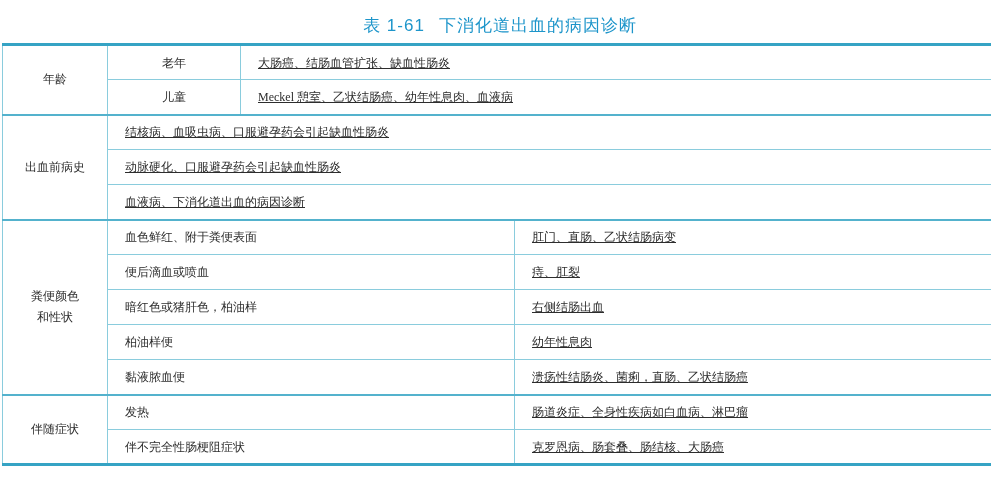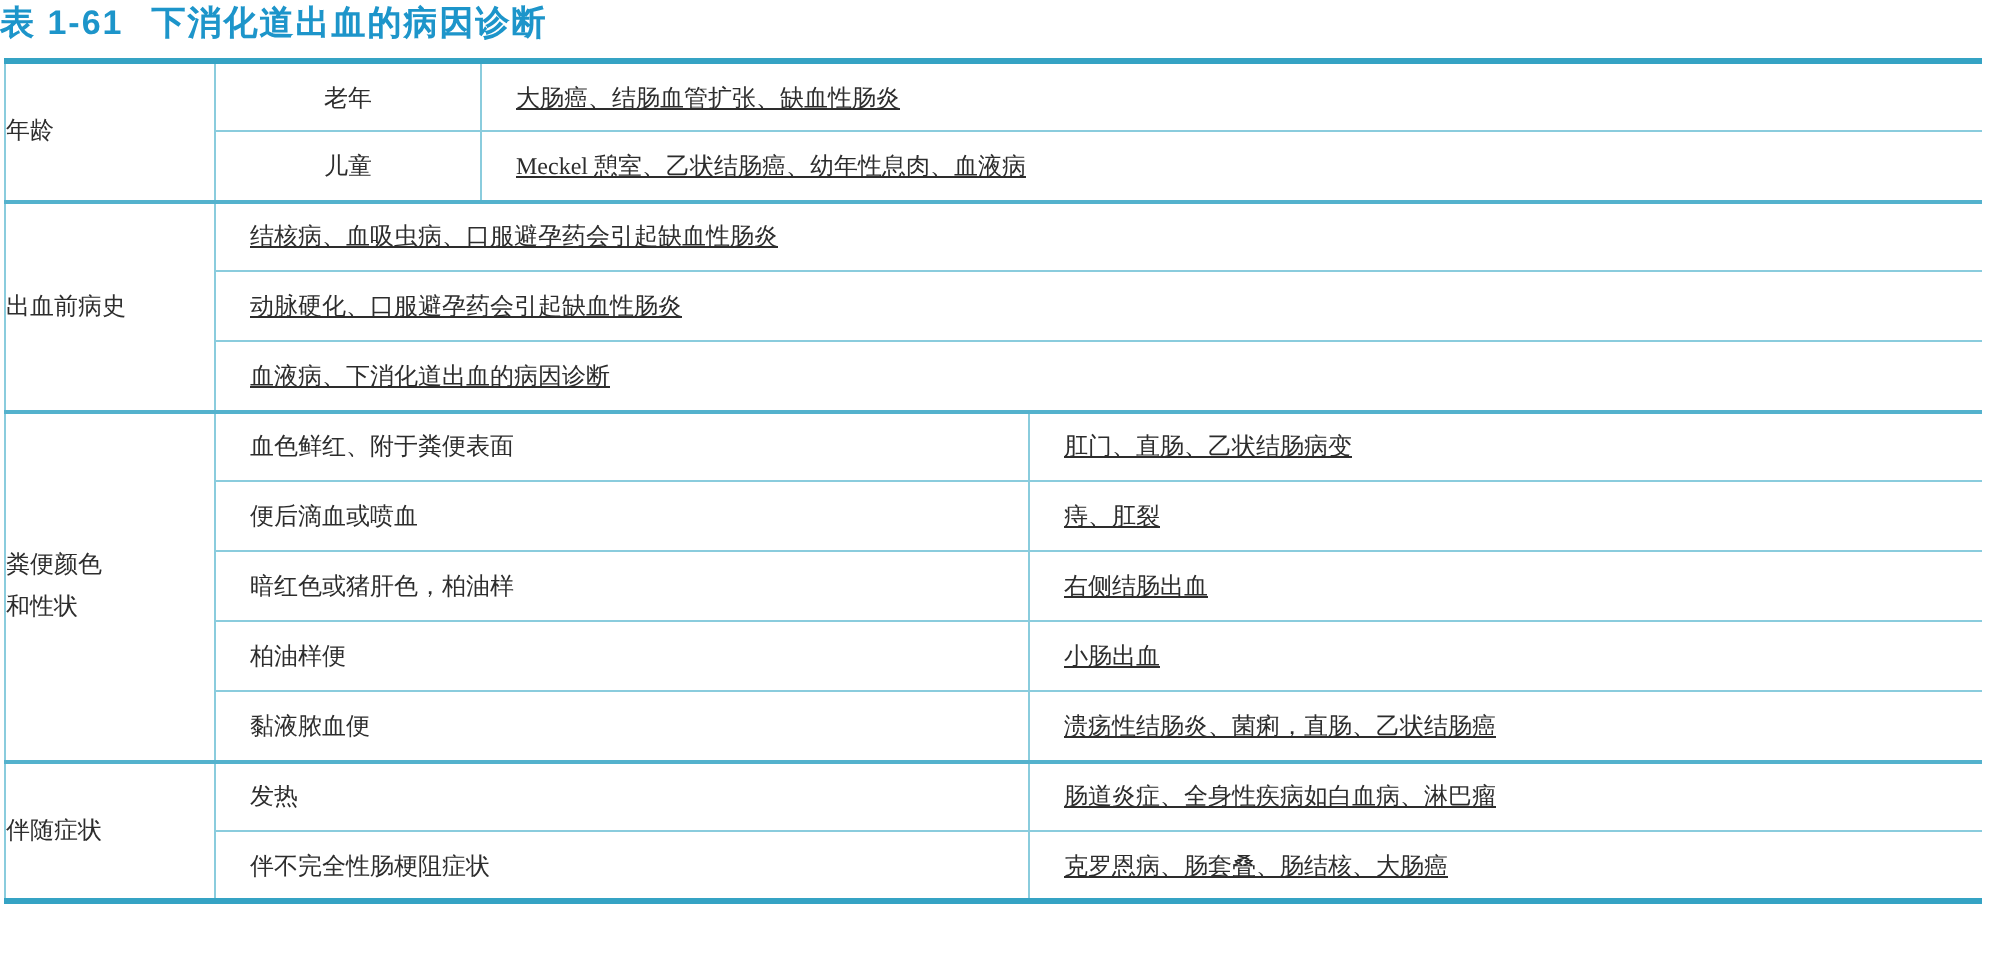--- a/index.html
+++ b/index.html
@@ -11,43 +11,43 @@
     --bg:#ffffff;
   }
   *{box-sizing:border-box;}
   html,body{margin:0;padding:0;}
   body{
     width:1000px;height:477px;background:var(--bg);
     font-family:"Liberation Serif","DejaVu Serif",serif;
     color:var(--text);
   }
   .title{
-    padding-top:1px;font-size:17px;line-height:21px;
+    text-align:center;padding-top:15px;font-size:17px;line-height:21px;
     font-family:"Liberation Sans","DejaVu Sans",sans-serif;
-    font-weight:bold;color:var(--title);letter-spacing:1px;
+    font-weight:normal;color:var(--title);letter-spacing:1px;
   }
   .title .t-text{margin-left:14px;}
   table{
     border-collapse:collapse;table-layout:fixed;
     width:988px;margin:7px 0 0 2px;
     border-top:3px solid var(--outer);
     border-bottom:3px solid var(--outer);
   }
   td{
     height:35px;padding:0;font-size:12px;line-height:20px;
     border:1.5px solid var(--inner);
     color:var(--text);
   }
   tr.sec > td{border-top:2px solid var(--section);}
   tr.first > td{border-top:3px solid var(--outer);}
   tr.last > td{border-bottom:3px solid var(--outer);}
   td.nr{border-right:0;text-decoration:underline;}
   td.center{text-align:center;}
   td.pad{padding-left:17px;}
-  .lbl-line{display:block;line-height:21px;text-align:left;}
+  .lbl-line{display:block;line-height:21px;text-align:center;}
 </style>
 </head>
 <body>
 
 <div class="title">
   <span class="t-prefix">表 1-61</span><span class="t-text">下消化道出血的病因诊断</span>
 </div>
 
 <table>
   <colgroup>
@@ -94,21 +94,21 @@
     <tr>
       <td class="pad" colspan="2">便后滴血或喷血</td>
       <td class="pad nr">痔、肛裂</td>
     </tr>
     <tr>
       <td class="pad" colspan="2">暗红色或猪肝色，柏油样</td>
       <td class="pad nr">右侧结肠出血</td>
     </tr>
     <tr>
       <td class="pad" colspan="2">柏油样便</td>
-      <td class="pad nr">小肠出血</td>
+      <td class="pad nr">幼年性息肉</td>
     </tr>
     <tr>
       <td class="pad" colspan="2">黏液脓血便</td>
       <td class="pad nr">溃疡性结肠炎、菌痢，直肠、乙状结肠癌</td>
     </tr>
 
     <tr class="sec">
       <td class="center" rowspan="2">
         <span class="lbl-line">伴随症状</span>
       </td>

